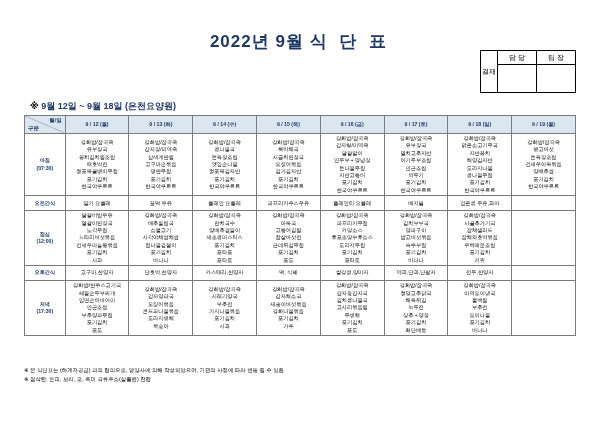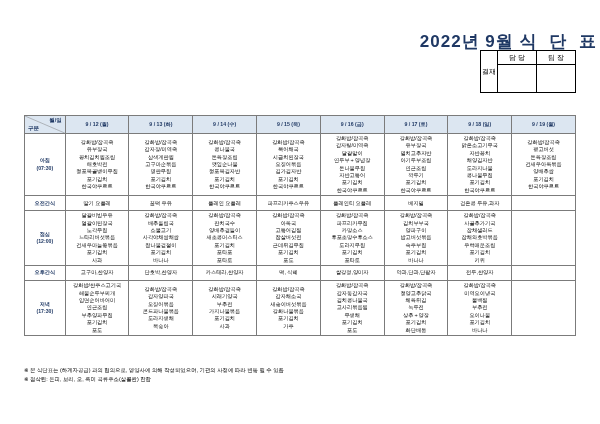--- a/index.html
+++ b/index.html
@@ -7,21 +7,21 @@
     width:600px;height:424px;
     background:#ffffff;
     font-family:"Liberation Sans","DejaVu Sans",sans-serif;
     color:#000;
     overflow:hidden;
   }
   .page{position:relative;width:600px;height:424px;}
 
   
   .title{
-    position:absolute;left:0;top:30px;width:600px;text-align:right;
+    position:absolute;left:0;top:30px;width:600px;text-align:center;
     font-size:17px;font-weight:bold;letter-spacing:1px;color:#1f3864;
   }
   .title .sp{letter-spacing:4px;}
 
   
   .sign{
     position:absolute;right:24px;top:50px;
     border:1px solid #000;border-collapse:collapse;
     font-size:7px;
   }
@@ -98,20 +98,24 @@
       <td class="hd">담 당</td>
       <td class="hd">팀 장</td>
     </tr>
     <tr>
       <td class="bd"></td>
       <td class="bd"></td>
     </tr>
   </tbody>
     </table>
 
+  <div class="period">
+    <span class="mk">※</span>
+    <span>9월 12일 ~ 9월 18일 (은천요양원)</span>
+  </div>
 
   <table class="menu">
     <colgroup>
       <col class="colhead">
       <col class="colday">
         <col class="colday">
         <col class="colday">
         <col class="colday">
       <col class="colday">
         <col class="colday">

